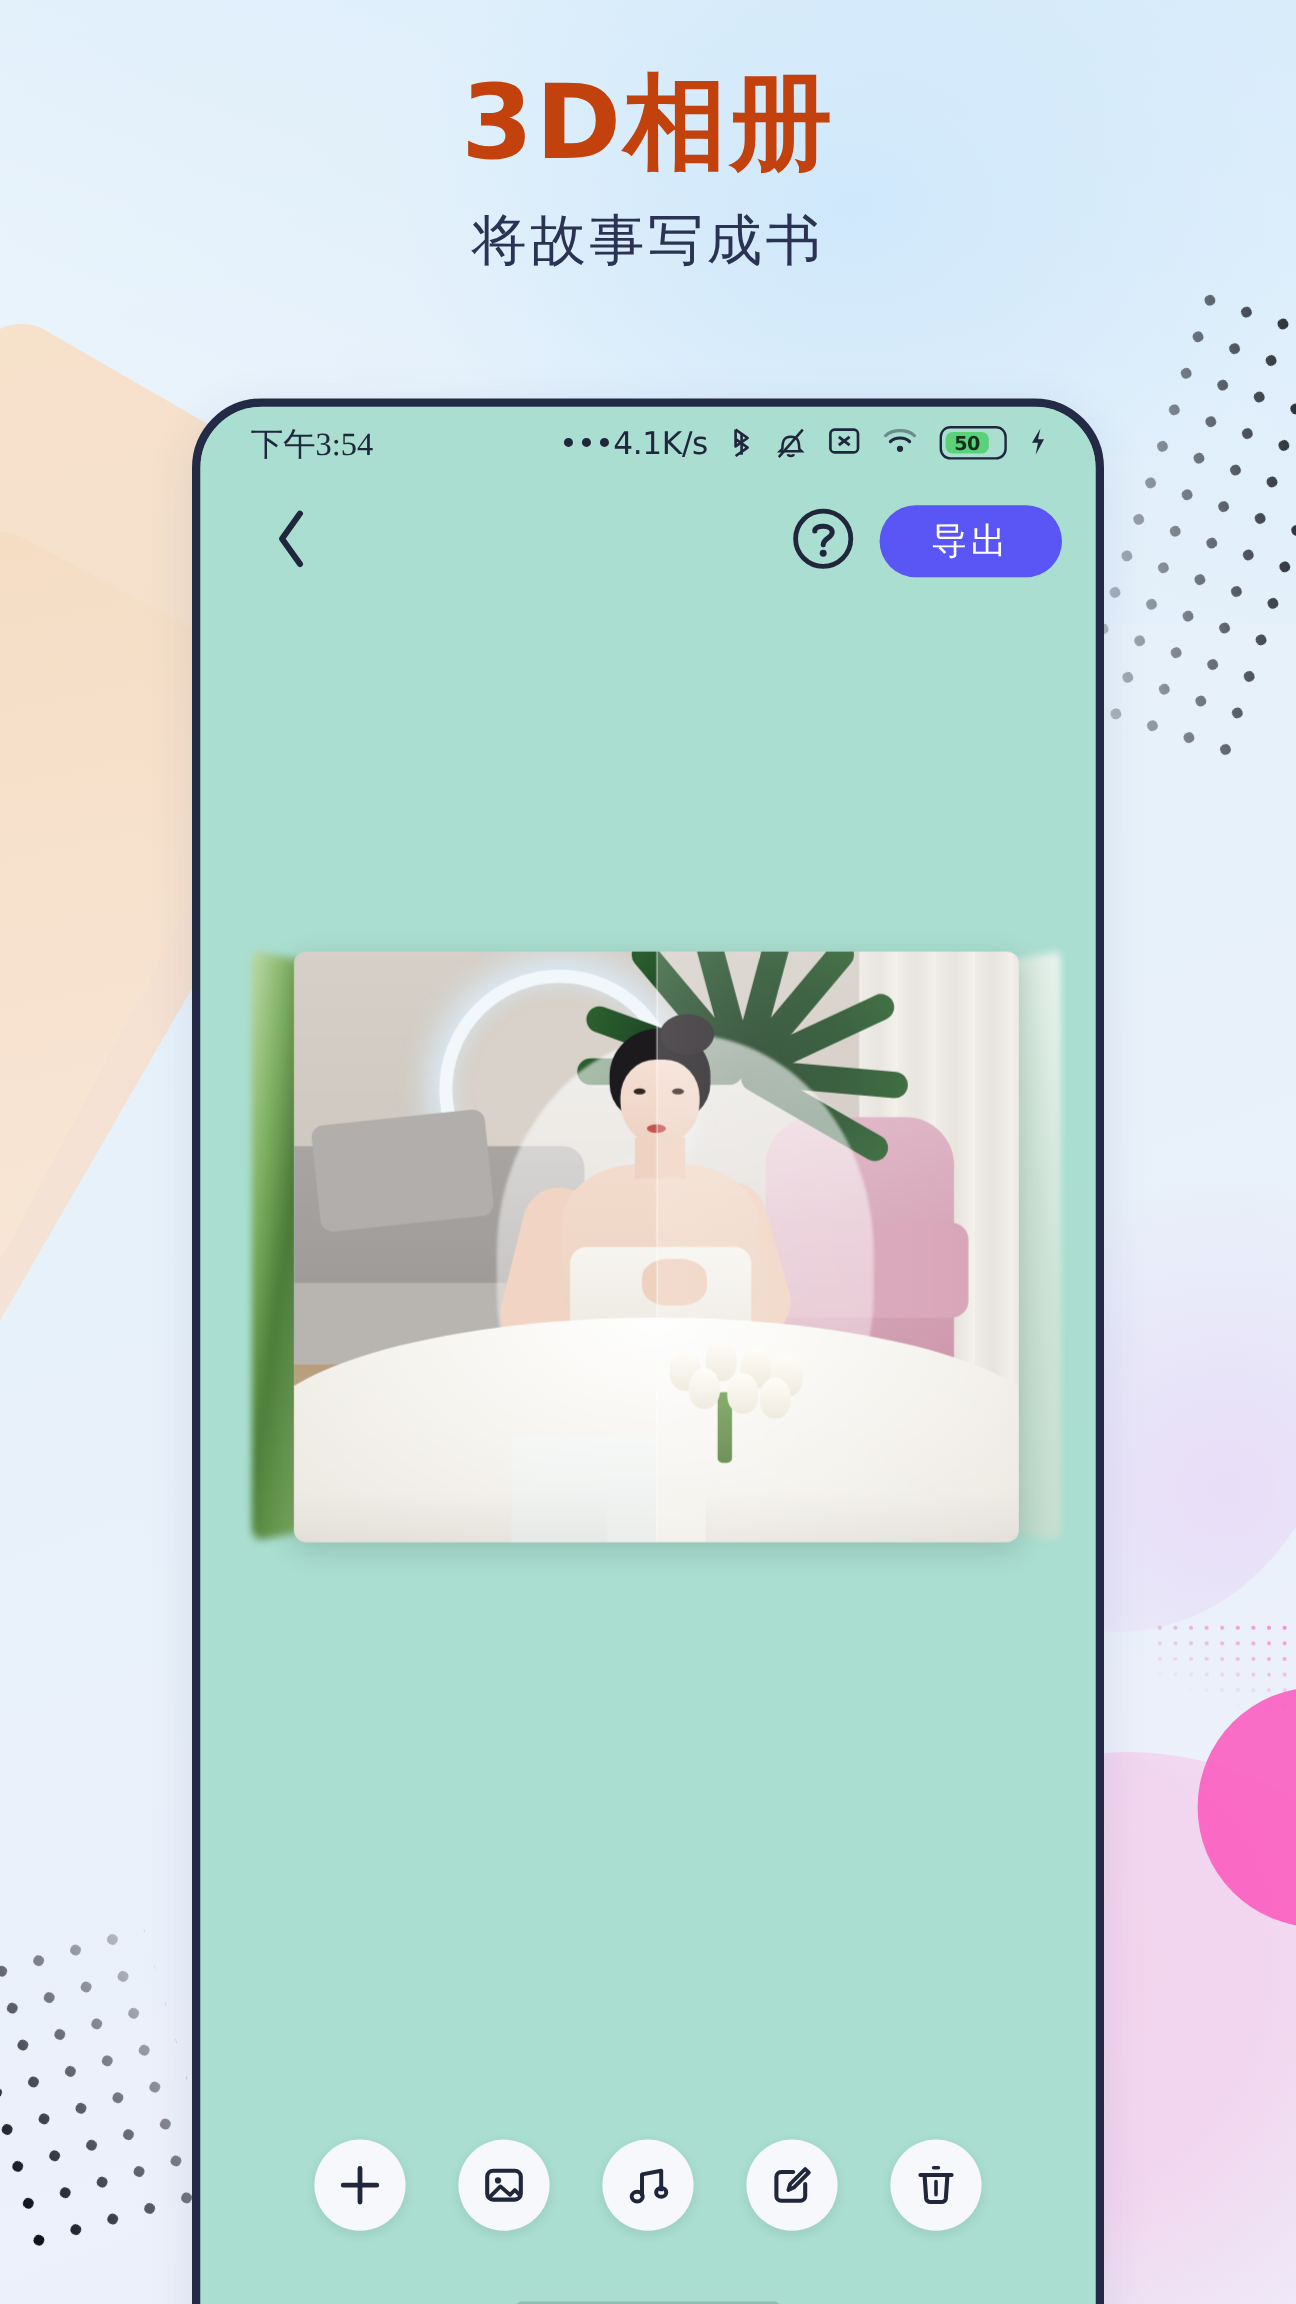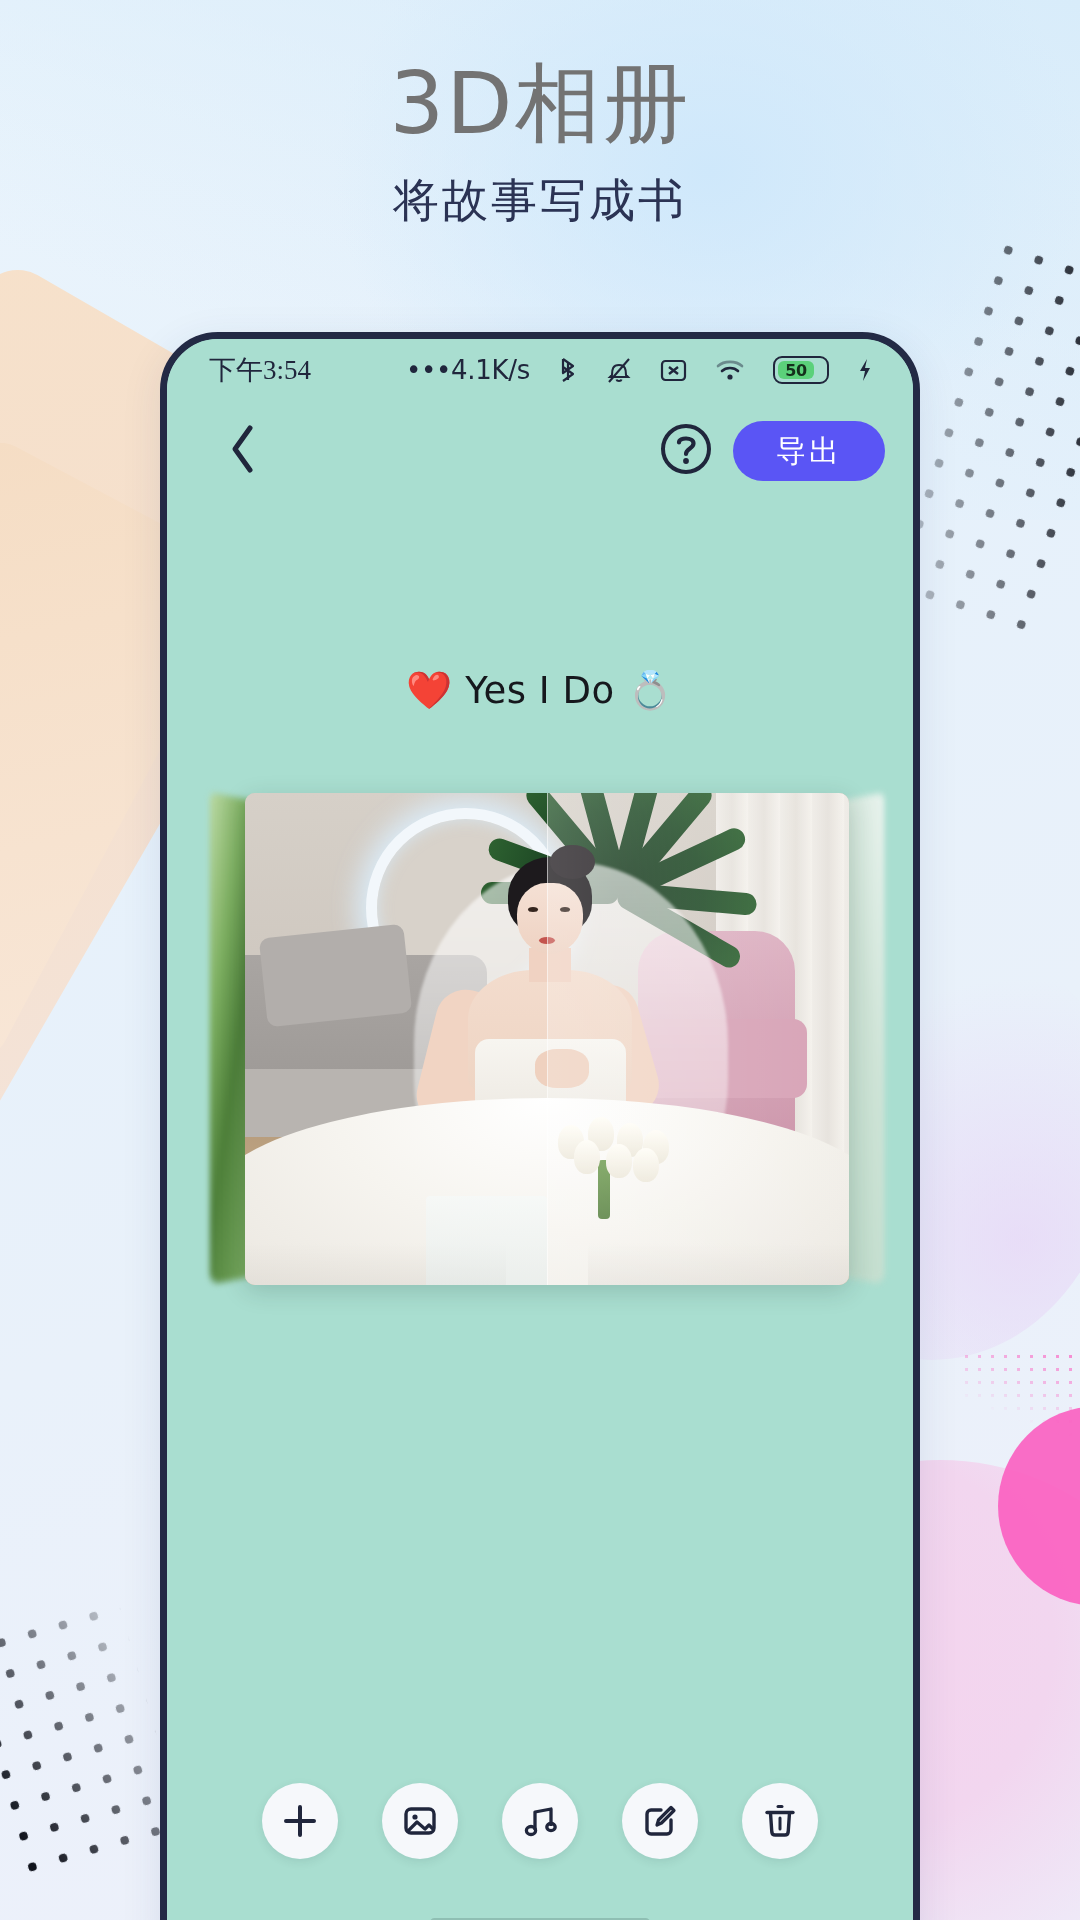--- a/index.html
+++ b/index.html
@@ -88,22 +88,22 @@
             mask-image:linear-gradient(70deg,rgba(0,0,0,1) 10%,rgba(0,0,0,.2) 95%);
   }
 
   
   .headline {
     position:absolute; left:0; top:58px; width:1080px;
     text-align:center; z-index:5;
   }
   .headline .h1 {
     font-family:"DejaVu Sans", sans-serif;
-    font-size:86px; font-weight:400; letter-spacing:2px;
-    color:#737373; line-height:1.05;
+    font-size:86px; font-weight:700; letter-spacing:2px;
+    color:#c2410c; line-height:1.05;
   }
   .headline .h2 {
     margin-top:22px;
     font-family:"DejaVu Sans", sans-serif;
     font-size:46px; font-weight:400; letter-spacing:3px;
     color:#2b3354;
   }
 
   
   .phone {
@@ -120,21 +120,21 @@
 
   
   .statusbar {
     position:absolute; left:0; top:0; width:100%; height:62px;
     display:flex; align-items:center; justify-content:space-between;
     padding:0 40px 0 42px;
     color:#20263c;
     font-size:26px;
   }
   .sb-left { font-family:Liberation Serif, serif; font-size:27px; letter-spacing:0; }
-  .sb-right { display:flex; align-items:center; gap:28px; }
+  .sb-right { display:flex; align-items:flex-start; gap:18px; }
   .sb-right .netspeed {
     font-family:"DejaVu Sans", sans-serif; font-size:26px; letter-spacing:-.3px;
   }
   .sb-ico { display:flex; align-items:center; }
   .sb-ico svg { display:block; }
   .batt {
     width:56px; height:28px; border:2.5px solid #20263c; border-radius:9px;
     position:relative; display:flex; align-items:center; padding:3px;
   }
   .batt-fill {
@@ -448,21 +448,20 @@
             <path d="M20 20.5 C20 15 34.5 15 34.5 21.5 C34.5 26.5 27 26.5 27 32" fill="none" stroke="#20263c" stroke-width="4.2" stroke-linecap="round"></path>
             <circle cx="27" cy="39" r="2.9" fill="#20263c"></circle>
           </svg>
         </span>
       </div>
       <div class="nav-export">
         <span>导出</span>
       </div>
     </div>
 
-    <div class="album-title">❤️ Yes I Do 💍</div>
 
     <div class="book">
       <div class="leaf leaf-l"></div>
       <div class="leaf leaf-r"></div>
       <div class="page">
         <div class="page-art">
           <div class="room">
             <div class="room-wall"></div>
             <div class="room-floor"></div>
             <div class="ring-light"></div>

